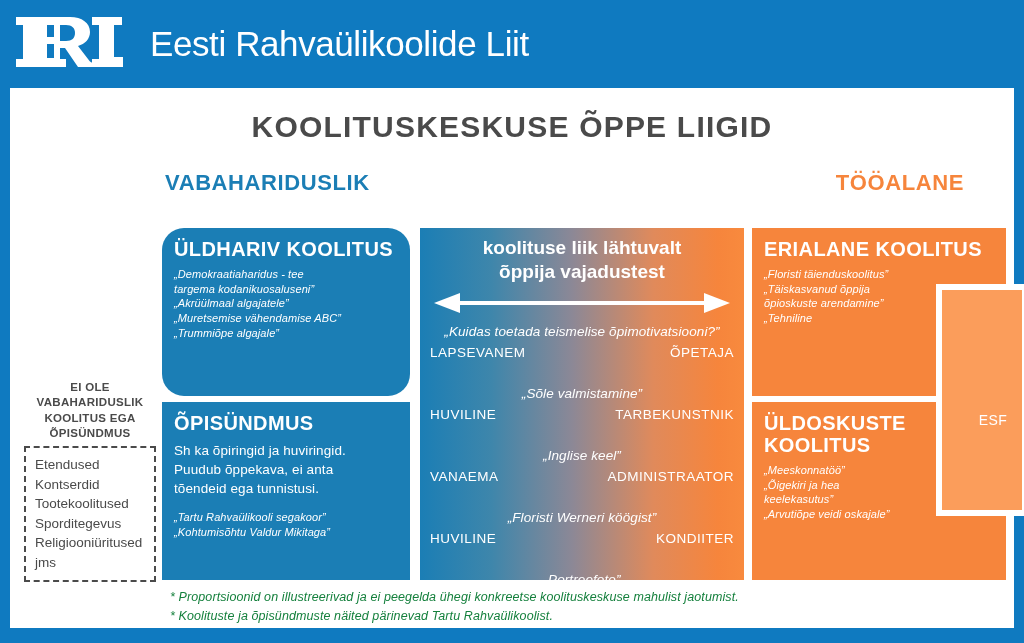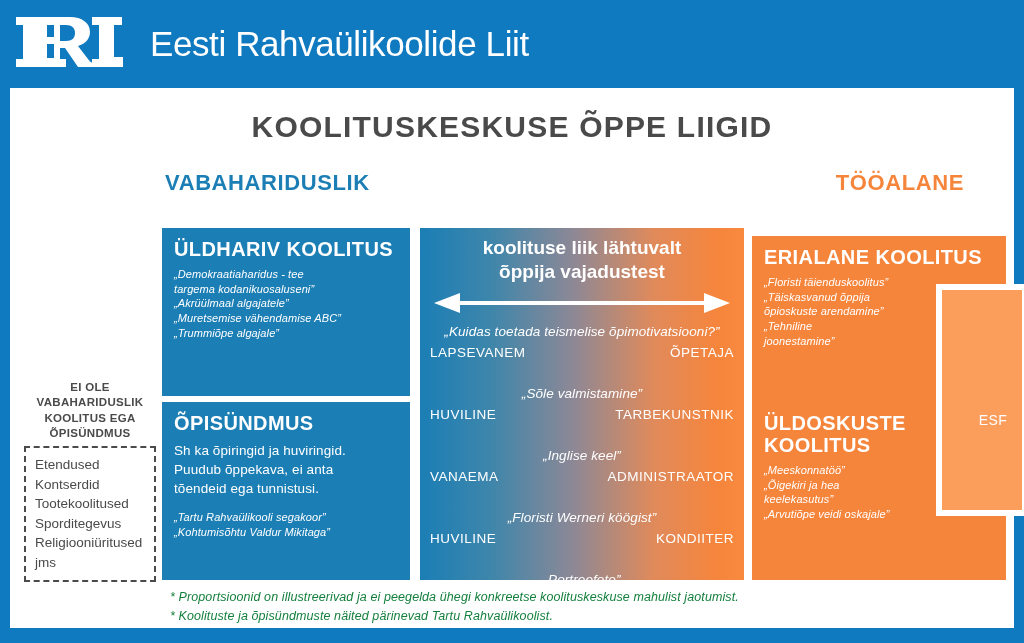--- a/index.html
+++ b/index.html
@@ -21,21 +21,21 @@
 
   .subrow{position:absolute;left:0;top:82px;width:1004px;height:26px;}
   .sub-left{position:absolute;left:155px;top:0;color:#1B7EB5;font-size:22px;font-weight:bold;letter-spacing:0.6px;}
   .sub-right{position:absolute;right:50px;top:0;color:#F6853C;font-size:22px;font-weight:bold;letter-spacing:0.6px;}
 
   
   .cols{position:absolute;left:0;top:140px;width:1004px;height:352px;}
 
   .col-left{position:absolute;left:152px;top:0;width:248px;height:352px;}
   .box-blue{position:absolute;left:0;width:248px;background:#1B7EB5;box-sizing:border-box;padding:10px 12px 8px 12px;color:#ffffff;}
-  .box-blue.b1{top:0;height:168px;}
+  .box-blue.b1{top:0;height:168px;border-radius:22px;}
   .box-blue.b2{top:174px;height:178px;}
 
   .bx-title{font-size:20px;font-weight:bold;letter-spacing:0.4px;line-height:1.1;margin-bottom:7px;}
   .bx-line{font-size:11px;font-style:italic;line-height:1.33;letter-spacing:0.1px;}
   .bx-plain{font-size:13.5px;line-height:1.42;letter-spacing:0.1px;font-style:normal;}
   .bx-gap{height:12px;}
 
   
   .col-mid{position:absolute;left:410px;top:0;width:324px;height:352px;
            background:linear-gradient(to right,#1B7EB5 0%,#3E86AB 22%,#8C8896 47%,#E08A5B 72%,#F6853C 92%,#F88A3E 100%);}
@@ -44,21 +44,21 @@
   .arrow{position:absolute;left:14px;top:64px;width:296px;height:22px;}
   .mid-rows{position:absolute;left:0;top:96px;width:324px;height:256px;}
   .mrow{position:relative;height:62px;color:#ffffff;}
   .mrow .m-topic{position:absolute;left:0;top:0;width:324px;text-align:center;font-size:13.5px;font-style:italic;letter-spacing:0.1px;}
   .mrow .m-left{position:absolute;left:10px;top:21px;font-size:13.5px;letter-spacing:0.5px;}
   .mrow .m-right{position:absolute;right:10px;top:21px;font-size:13.5px;letter-spacing:0.5px;}
 
   
   .col-right{position:absolute;left:742px;top:0;width:254px;height:352px;}
   .box-orange{position:absolute;left:0;width:254px;background:#F6853C;box-sizing:border-box;padding:10px 12px 8px 12px;color:#ffffff;}
-  .box-orange.o1{top:8px;height:168px;}
+  .box-orange.o1{top:0;height:168px;}
   .box-orange.o2{top:174px;height:178px;}
   .esf{position:absolute;left:184px;top:56px;width:92px;height:232px;background:#FB9D5B;
        border:6px solid #ffffff;box-sizing:border-box;color:#ffffff;}
   .esf span{position:absolute;left:0;top:122px;width:100%;text-align:center;font-size:14px;letter-spacing:0.5px;margin-left:11px;}
 
   
   .aside{position:absolute;left:14px;top:292px;width:132px;}
   .aside-title{color:#4A4A4A;font-size:11.5px;font-weight:bold;text-align:center;line-height:1.33;letter-spacing:0.3px;}
   .aside-box{margin-top:5px;border:2px dashed #4A4A4A;padding:7px 8px 7px 9px;}
   .aside-item{color:#4A4A4A;font-size:13.5px;line-height:1.45;}
@@ -165,21 +165,20 @@
       </div>
 
       <div class="col-right">
 
         <div class="box-orange o1">
           <div class="bx-title">ERIALANE KOOLITUS</div>
           <div class="bx-line">„Floristi täienduskoolitus”</div>
           <div class="bx-line">„Täiskasvanud õppija</div>
           <div class="bx-line">õpioskuste arendamine”</div>
           <div class="bx-line">„Tehniline</div>
-          <div class="bx-line">joonestamine”</div>
         </div>
 
         <div class="box-orange o2">
           <div class="bx-title">
             <div>ÜLDOSKUSTE</div>
             <div>KOOLITUS</div>
           </div>
           <div class="bx-line">„Meeskonnatöö”</div>
           <div class="bx-line">„Õigekiri ja hea</div>
           <div class="bx-line">keelekasutus”</div>

